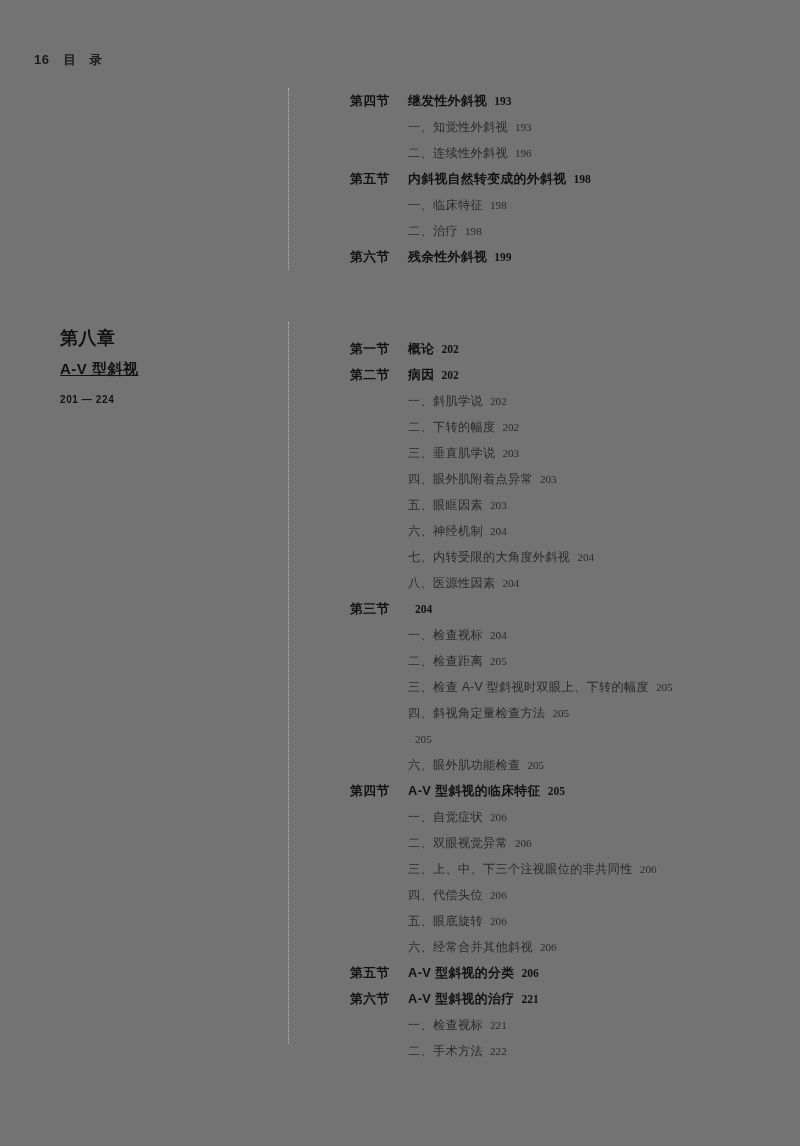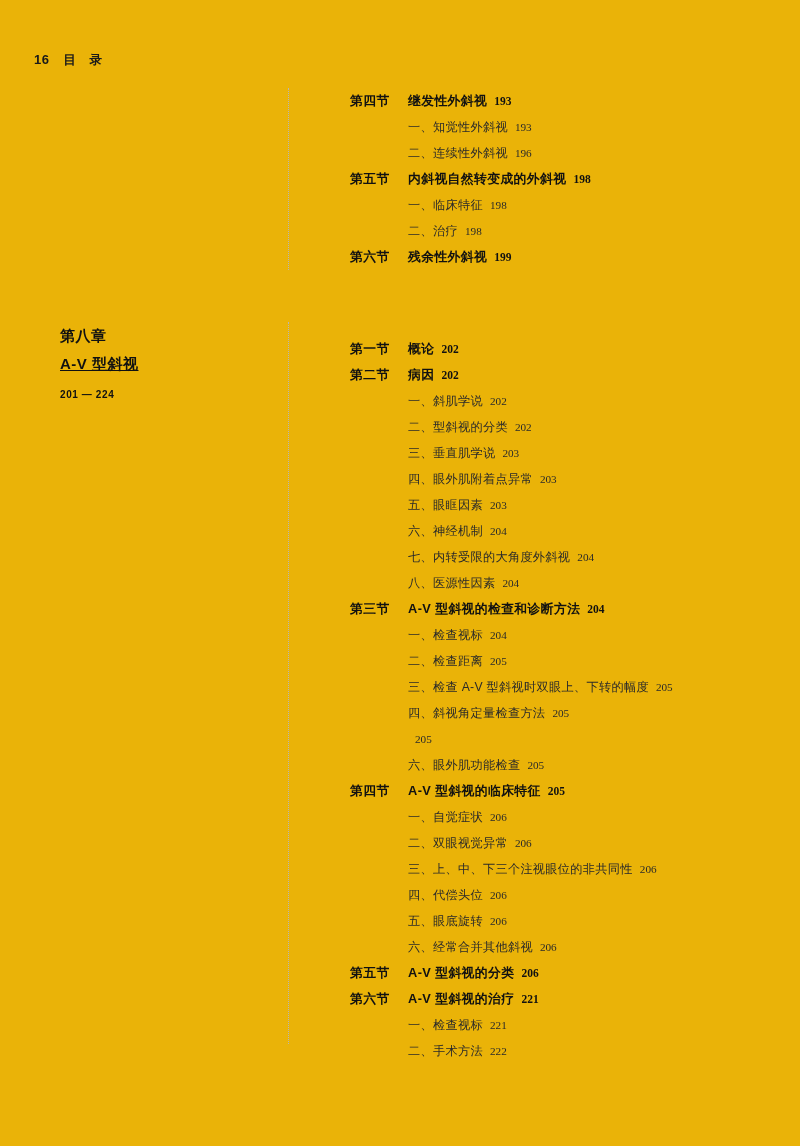--- a/index.html
+++ b/index.html
@@ -11,21 +11,21 @@
     width: 800px;
     height: 1146px;
     position: relative;
     font-family: "Liberation Sans", sans-serif;
     color: #1a1a1a;
     overflow: hidden;
   }
   .page {
     position: absolute;
     inset: 0;
-    background: #eab308;
+    background: #737373;
   }
 
   
   .running-head {
     position: absolute;
     top: 52px;
     left: 34px;
     display: flex;
     align-items: baseline;
     gap: 14px;
@@ -54,21 +54,21 @@
   .v-rule.bottom { top: 322px; height: 722px; }
 
   
   .left-col {
     position: absolute;
     left: 60px;
     top: 322px;
     width: 215px;
   }
   .chapter-title {
-    font-size: 15px;
+    font-size: 18px;
     font-weight: bold;
     color: #111;
     line-height: 1.85;
     letter-spacing: 0.5px;
   }
   .chapter-sub {
     font-size: 15px;
     font-weight: bold;
     color: #111;
     line-height: 1.85;
@@ -199,21 +199,21 @@
         <div class="toc-row">
           <span class="sec-label">第二节</span>
           <span class="sec-title">病因</span>
           <span class="page-no">202</span>
         </div>
         <div class="toc-row sub">
           <span class="sub-title">一、斜肌学说</span>
           <span class="page-no">202</span>
         </div>
         <div class="toc-row sub">
-          <span class="sub-title">二、型斜视的分类</span>
+          <span class="sub-title">二、下转的幅度</span>
           <span class="page-no">202</span>
         </div>
         <div class="toc-row sub">
           <span class="sub-title">三、垂直肌学说</span>
           <span class="page-no">203</span>
         </div>
         <div class="toc-row sub">
           <span class="sub-title">四、眼外肌附着点异常</span>
           <span class="page-no">203</span>
         </div>
@@ -228,21 +228,20 @@
         <div class="toc-row sub">
           <span class="sub-title">七、内转受限的大角度外斜视</span>
           <span class="page-no">204</span>
         </div>
         <div class="toc-row sub">
           <span class="sub-title">八、医源性因素</span>
           <span class="page-no">204</span>
         </div>
         <div class="toc-row">
           <span class="sec-label">第三节</span>
-          <span class="sec-title">A-V 型斜视的检查和诊断方法</span>
           <span class="page-no">204</span>
         </div>
         <div class="toc-row sub">
           <span class="sub-title">一、检查视标</span>
           <span class="page-no">204</span>
         </div>
         <div class="toc-row sub">
           <span class="sub-title">二、检查距离</span>
           <span class="page-no">205</span>
         </div>

